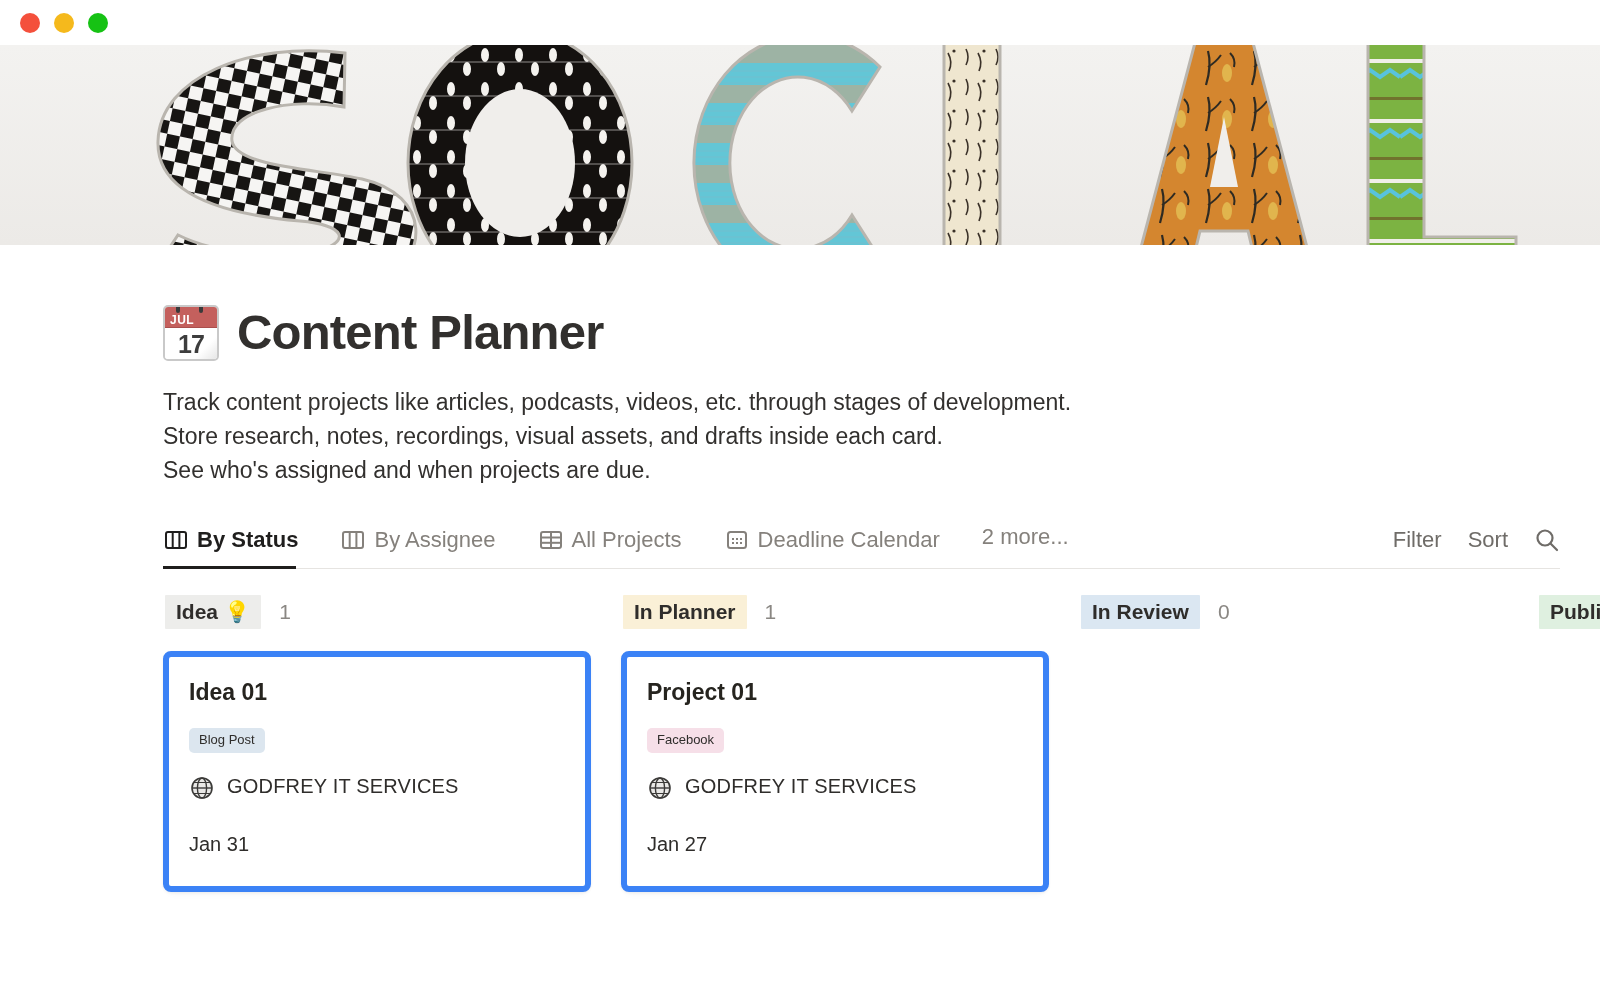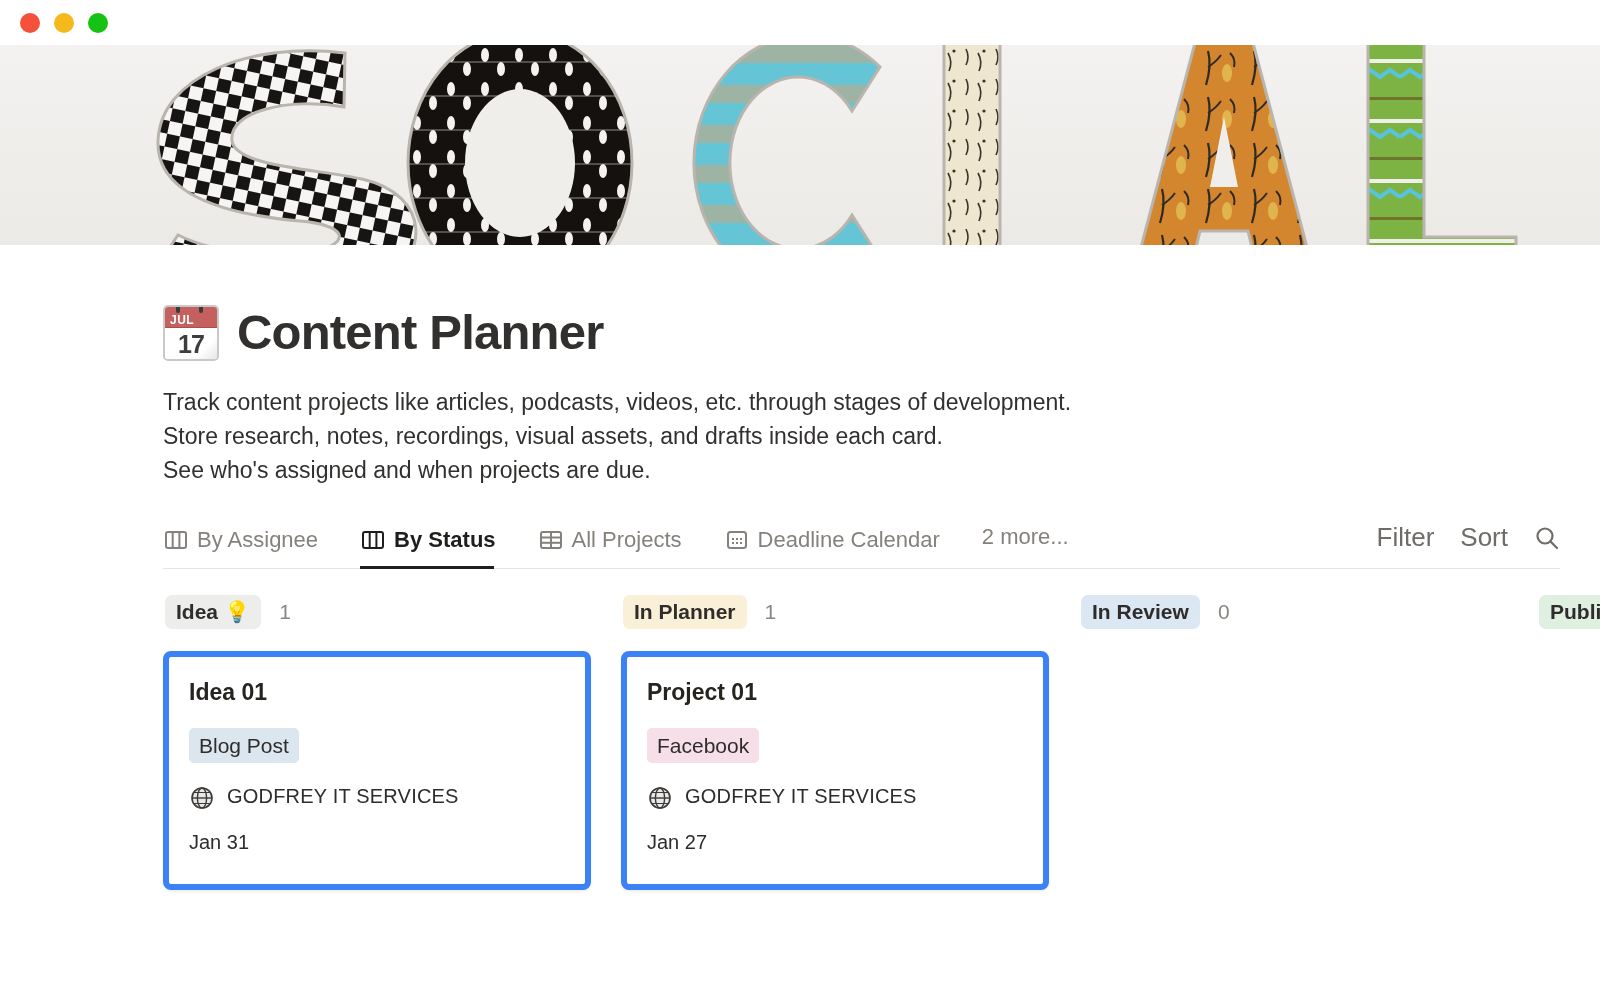--- a/index.html
+++ b/index.html
@@ -94,53 +94,53 @@
   }
   .tab.active { color: #1f1e1d; font-weight: 700; }
   .tab.active::after {
     content:""; position:absolute; left:0; right:22px; bottom:-1px; height:3px;
     background:#1f1e1d;
   }
   .tab .ico { width:22px; height:20px; flex:0 0 auto; display:block; }
   .tab-more { font-size: 22px; color: #85817c; padding-bottom: 15px; cursor:pointer; }
 
   .tools { display:flex; align-items:center; gap: 26px; padding-bottom: 15px; }
-  .tool { font-size: 26px; color: #6f6c68; cursor:pointer; }
+  .tool { font-size: 22px; color: #6f6c68; cursor:pointer; }
   .search-btn { width: 26px; height: 26px; display:block; cursor:pointer; }
 
   
   .board {
     display: flex; gap: 0; margin-top: 26px; align-items: flex-start;
   }
   .column { width: 458px; flex: 0 0 458px; }
   .col-head { display:flex; align-items:center; gap: 18px; padding-left: 2px; height: 34px; }
   .status-pill {
     display:inline-flex; align-items:center; gap:6px;
-    padding: 4px 11px; border-radius: 7px;
+    padding: 4px 11px; border-radius: 1px;
     font-size: 21px; font-weight: 700; color:#2f2d2b; line-height: 1.25;
   }
   .col-count { font-size: 21px; color:#8a8783; }
 
   .card {
     margin-top: 22px;
     background:#fff; border:6px solid #3b82f6; border-radius: 8px;
     box-shadow: 0 1px 3px rgba(0,0,0,.06), 0 6px 10px -6px rgba(0,0,0,.06);
     padding: 22px 20px 30px 20px;
     width: 428px;
   }
   .card-title { font-size: 23px; font-weight: 700; color:#26241f; }
   .card-tag {
     display:inline-block; margin-top: 22px;
     padding: 4px 10px; border-radius: 5px;
-    font-size: 21px; color:#2f2d2b; line-height:1.3;
+    font-size: 13px; color:#2f2d2b; line-height:1.3;
   }
   .card-assignee { display:flex; gap: 12px; margin-top: 22px; }
   .globe { width: 26px; height: 26px; flex:0 0 auto; display:block; }
   .assignee-name { font-size: 20px; color:#2f2d2b; letter-spacing:.2px; }
-  .card-date { margin-top: 20px; font-size: 20px; color:#2f2d2b; }
+  .card-date { margin-top: 32px; font-size: 20px; color:#2f2d2b; }
 </style>
 </head>
 <body>
 
 <div class="window">
 
   <div class="titlebar">
     <div class="lights">
       <span class="light red"></span>
       <span class="light yellow"></span>
@@ -238,36 +238,36 @@
 
       <div class="desc">
         <p>Track content projects like articles, podcasts, videos, etc. through stages of development.</p>
         <p>Store research, notes, recordings, visual assets, and drafts inside each card.</p>
         <p>See who's assigned and when projects are due.</p>
       </div>
 
       <div class="tabbar">
         <div class="tabs">
 
+          <div class="tab active">
+            <svg class="ico" viewBox="0 0 22 20">
+              <rect x="1" y="2" width="20" height="16" rx="2" fill="none" stroke="#1f1e1d" stroke-width="2"></rect>
+              <line x1="7.7" y1="2" x2="7.7" y2="18" stroke="#1f1e1d" stroke-width="2"></line>
+              <line x1="14.4" y1="2" x2="14.4" y2="18" stroke="#1f1e1d" stroke-width="2"></line>
+            </svg>
+            <span>By Status</span>
+          </div>
+
           <div class="tab">
             <svg class="ico" viewBox="0 0 22 20">
               <rect x="1" y="2" width="20" height="16" rx="2" fill="none" stroke="#85817c" stroke-width="2"></rect>
               <line x1="7.7" y1="2" x2="7.7" y2="18" stroke="#85817c" stroke-width="2"></line>
               <line x1="14.4" y1="2" x2="14.4" y2="18" stroke="#85817c" stroke-width="2"></line>
             </svg>
             <span>By Assignee</span>
-          </div>
-
-          <div class="tab active">
-            <svg class="ico" viewBox="0 0 22 20">
-              <rect x="1" y="2" width="20" height="16" rx="2" fill="none" stroke="#1f1e1d" stroke-width="2"></rect>
-              <line x1="7.7" y1="2" x2="7.7" y2="18" stroke="#1f1e1d" stroke-width="2"></line>
-              <line x1="14.4" y1="2" x2="14.4" y2="18" stroke="#1f1e1d" stroke-width="2"></line>
-            </svg>
-            <span>By Status</span>
           </div>
 
           <div class="tab">
             <svg class="ico" viewBox="0 0 22 20">
               <rect x="1" y="2" width="20" height="16" rx="2" fill="none" stroke="#85817c" stroke-width="2"></rect>
               <line x1="1" y1="7.5" x2="21" y2="7.5" stroke="#85817c" stroke-width="2"></line>
               <line x1="1" y1="12.8" x2="21" y2="12.8" stroke="#85817c" stroke-width="2"></line>
               <line x1="11" y1="2" x2="11" y2="18" stroke="#85817c" stroke-width="2"></line>
             </svg>
             <span>All Projects</span>

